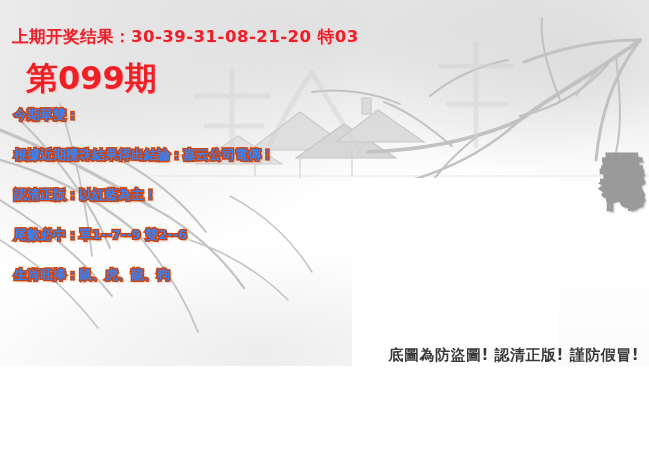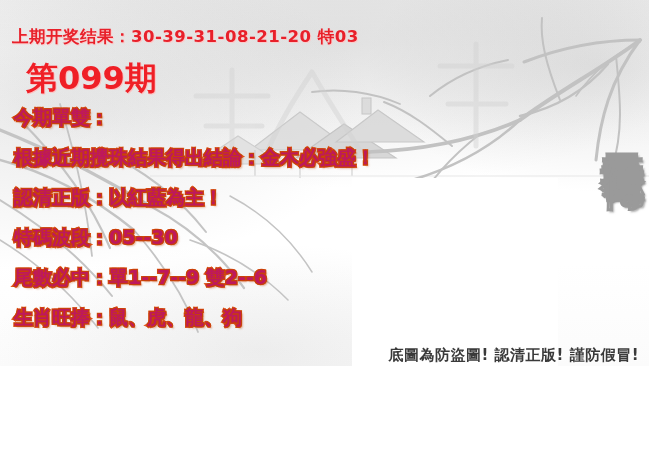--- a/index.html
+++ b/index.html
@@ -76,25 +76,25 @@
     text-shadow:1px 1px 0 rgba(255,190,190,.9);
     font-family:"DejaVu Sans","Liberation Sans",sans-serif;
     white-space:nowrap;
   }
 
   
   #lines{
     position:absolute;left:14px;top:108px;width:560px;
   }
   .line{
-    font-size:19px;
+    font-size:13px;
     font-weight:bold;
     line-height:1;
     height:40px;
-    color:#be185d;
+    color:#3b82f6;
     -webkit-text-stroke:2.6px #e2571c;
     paint-order:stroke fill;
     text-shadow:
        1px 1px 0 #c8400b,
       -1px 1px 0 #c8400b,
        1px -1px 0 #c8400b,
       -1px -1px 0 #c8400b,
        2px 2px 2px rgba(190,70,10,.45);
     white-space:nowrap;
     font-family:"DejaVu Sans","Liberation Sans",sans-serif;
@@ -204,29 +204,26 @@
 
   <div id="last-result">上期开奖结果：30-39-31-08-21-20  特03</div>
 
   <div id="period">第099期</div>
 
   <div id="lines">
     <div class="line">
       <span class="inner">今期單雙：</span>
     </div>
     <div class="line">
-      <span class="inner">根據近期攪珠結果得出結論：金木必強盛！</span>
+      <span class="inner">根據近期攪珠結果得出結論：嘉云公司電傳！</span>
     </div>
     <div class="line">
       <span class="inner">認清正版：以紅藍為主！</span>
     </div>
     <div class="line">
-      <span class="inner">特碼波段：05--30</span>
-    </div>
-    <div class="line">
       <span class="inner">尾數必中：單1--7--9 雙2--6</span>
     </div>
     <div class="line">
       <span class="inner">生肖旺捧：鼠、虎、龍、狗</span>
     </div>
   </div>
 
   <div id="footer-note">底圖為防盜圖!  認清正版!  謹防假冒!</div>
 
 </div>

